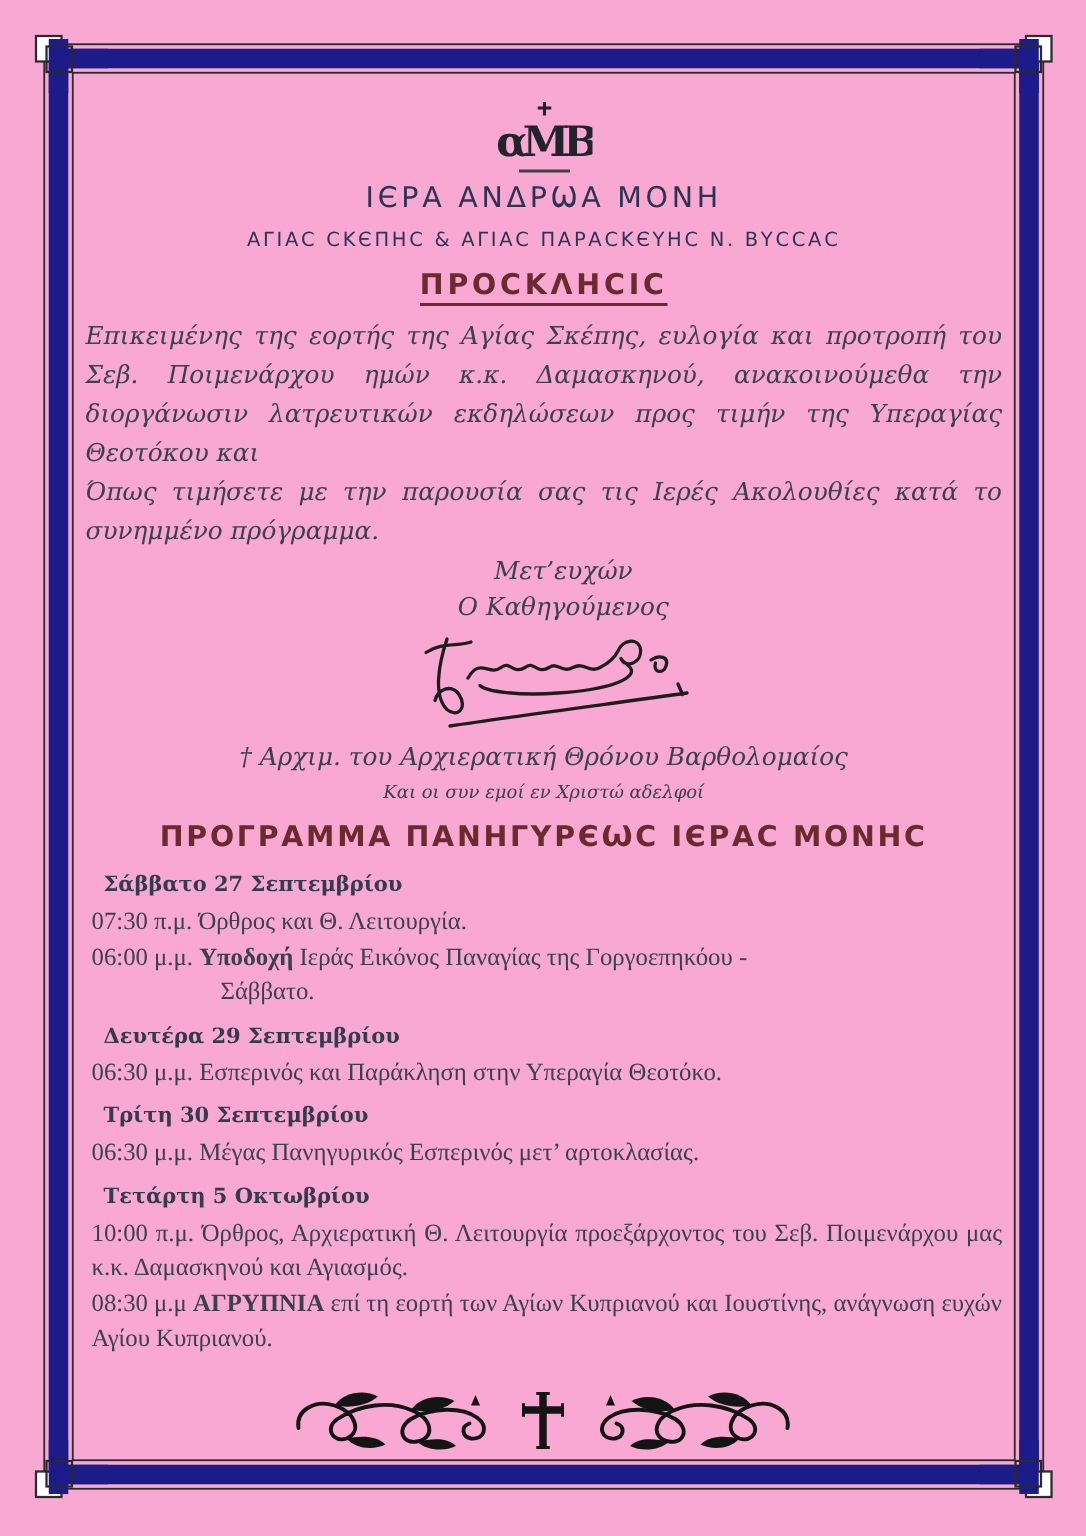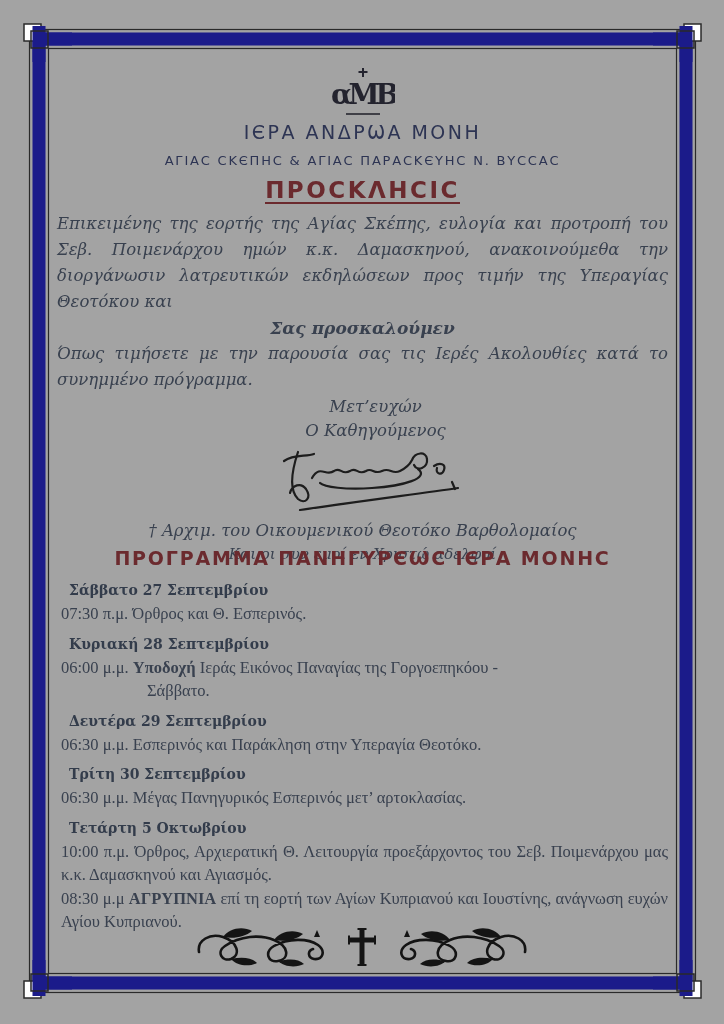--- a/index.html
+++ b/index.html
@@ -1,42 +1,42 @@
 <!DOCTYPE html>
 <html><head>
 <meta charset="utf-8">
 <style>
   html,body{margin:0;padding:0;}
   body{width:724px;height:1024px;position:relative;overflow:hidden;background:#ffffff;
        font-family:"DejaVu Serif","Liberation Serif",serif;}
-  .page{position:absolute;inset:0;background:#a3a3a3;}
+  .page{position:absolute;inset:0;background:#f9a8d4;}
   .frame-svg{position:absolute;top:0;left:0;}
 
   .top-block{position:absolute;left:57px;right:56px;top:58px;text-align:center;color:#39414f;}
   .emblem{margin-top:8px;line-height:0;}
   .emblem-rule{width:34px;height:2px;background:#3f3f46;margin:3px auto 0;}
 
   .uncial{font-family:"DejaVu Sans","Liberation Sans",sans-serif;}
   .title1{font-size:19px;letter-spacing:2.5px;color:#2d3453;margin-top:6px;line-height:22px;}
   .title2{font-size:13px;letter-spacing:1.8px;color:#2d3453;margin-top:7px;line-height:21px;}
-  .prosklisis{display:inline-block;font-size:23px;font-weight:bold;letter-spacing:2.5px;color:#6b2a2e;
+  .prosklisis{display:inline-block;font-size:19px;font-weight:bold;letter-spacing:2.5px;color:#6b2a2e;
               border-bottom:2px solid #6b2a2e;margin-top:8px;padding-bottom:1px;line-height:22px;}
 
   .scripty{font-family:"DejaVu Serif","Liberation Serif",serif;font-style:italic;}
   .intro{font-size:16.5px;line-height:26px;text-align:justify;margin:7px 0 0;color:#39414f;}
   .invite{font-size:17px;line-height:26px;font-weight:bold;text-align:center;margin:0;}
   .intro2{font-size:16.5px;line-height:26px;text-align:justify;margin:0;color:#39414f;}
   .valediction{font-size:16.5px;line-height:22px;margin-top:3px;transform:translateX(13px);}
   .role{font-size:16.5px;line-height:22px;margin-top:2px;transform:translateX(13px);}
 
   .sig-wrap{height:78px;position:relative;}
   .signature{display:block;margin:0 auto;transform:translateX(16px);}
 
   .signatory{font-size:16.5px;line-height:22px;}
-  .brethren{font-size:15px;line-height:20px;margin-top:2px;}
+  .brethren{font-size:12px;line-height:20px;margin-top:2px;}
 
   .program-block{position:absolute;left:57px;right:56px;top:546px;color:#39414f;}
   .program-title{text-align:center;font-size:19px;font-weight:bold;letter-spacing:1.8px;color:#6b2a2e;
                  margin-bottom:9px;line-height:24px;}
   .entry-date{font-family:"DejaVu Serif","Liberation Serif",serif;font-weight:bold;font-size:14px;
               line-height:23px;padding-left:12px;margin-top:7px;color:#333c4b;}
   .entry-date.first{margin-top:0;}
   .entry-line{font-family:"Liberation Serif","DejaVu Serif",serif;font-size:16.5px;line-height:23.5px;
               margin:0;padding-left:4px;color:#39414f;}
   .just{text-align:justify;}
@@ -73,58 +73,56 @@
         <text x="32" y="38" text-anchor="middle" font-size="28" font-weight="bold" letter-spacing="-4" font-family="DejaVu Serif, serif" fill="#23232e">αΜΒ</text>
       </svg>
       <div class="emblem-rule"></div>
     </div>
 
     <div class="title1 uncial">ΙЄΡΑ ΑΝΔΡѠΑ ΜΟΝΗ</div>
     <div class="title2 uncial">ΑΓΙΑϹ ϹΚЄΠΗϹ &amp; ΑΓΙΑϹ ΠΑΡΑϹΚЄΥΗϹ Ν. ΒΥϹϹΑϹ</div>
     <div><span class="prosklisis uncial">ΠΡΟϹΚΛΗϹΙϹ</span></div>
 
     <p class="intro scripty">Επικειμένης της εορτής της Αγίας Σκέπης, ευλογία και προτροπή του Σεβ. Ποιμενάρχου ημών κ.κ. Δαμασκηνού, ανακοινούμεθα την διοργάνωσιν λατρευτικών εκδηλώσεων προς τιμήν της Υπεραγίας Θεοτόκου και</p>
-    <p class="invite scripty">Σας προσκαλούμεν</p>
     <p class="intro2 scripty">Όπως τιμήσετε με την παρουσία σας τις Ιερές Ακολουθίες κατά το συνημμένο πρόγραμμα.</p>
 
     <div class="valediction scripty">Μετ’ευχών</div>
     <div class="role scripty">Ο Καθηγούμενος</div>
 
     <div class="sig-wrap">
       <svg class="signature" width="206" height="76" viewBox="0 0 206 76">
         <g fill="none" stroke="#1d1d1d" stroke-width="2.2" stroke-linecap="round">
           <path d="M22,10 C16,28 13,48 22,57 C29,63 36,56 30,47 C25,40 16,43 14,51"></path>
           <path d="M8,19 C18,12 30,15 38,12"></path>
           <path d="M36,36 C44,22 50,35 58,29 C64,24 66,34 74,29 C80,24 82,34 90,29 C96,25 98,33 106,29 C114,25 116,33 124,29 C130,26 134,22 136,18 C139,10 150,9 151,17 C152,26 141,30 138,23"></path>
           <path d="M142,27 C154,36 128,44 96,46 C70,48 48,45 44,41"></path>
           <path d="M158,24 C164,20 170,22 168,28 C166,34 159,32 161,26"></path>
           <path d="M176,40 l3,7"></path>
           <path d="M24,68 C70,61 140,52 182,46"></path>
         </g>
       </svg>
     </div>
 
-    <div class="signatory scripty">†  Αρχιμ. του Οικουμενικού Θεοτόκο Βαρθολομαίος</div>
+    <div class="signatory scripty">†  Αρχιμ. του Αρχιερατική Θρόνου Βαρθολομαίος</div>
     <div class="brethren scripty">Και οι συν εμοί εν Χριστώ αδελφοί</div>
   </div>
 
   <div class="program-block">
-    <div class="program-title uncial">ΠΡΟΓΡΑΜΜΑ ΠΑΝΗΓΥΡЄѠϹ ΙЄΡΑ ΜΟΝΗϹ</div>
+    <div class="program-title uncial">ΠΡΟΓΡΑΜΜΑ ΠΑΝΗΓΥΡЄѠϹ ΙЄΡΑϹ ΜΟΝΗϹ</div>
 
     <div class="entry">
       <div class="entry-date first">Σάββατο 27 Σεπτεμβρίου</div>
       <p class="entry-line">
         <span>07:30 π.μ.</span>
         <span class="bseg"></span>
-        <span>Όρθρος και Θ. Εσπερινός.</span>
+        <span>Όρθρος και Θ. Λειτουργία.</span>
       </p>
     </div>
 
     <div class="entry">
-      <div class="entry-date">Κυριακή 28 Σεπτεμβρίου</div>
       <p class="entry-line">
         <span>06:00 μ.μ.</span>
         <span class="bseg">Υποδοχή</span>
         <span>Ιεράς Εικόνος Παναγίας της Γοργοεπηκόου -</span>
         <span class="cont">Σάββατο.</span>
       </p>
     </div>
 
     <div class="entry">
       <div class="entry-date">Δευτέρα 29 Σεπτεμβρίου</div>

